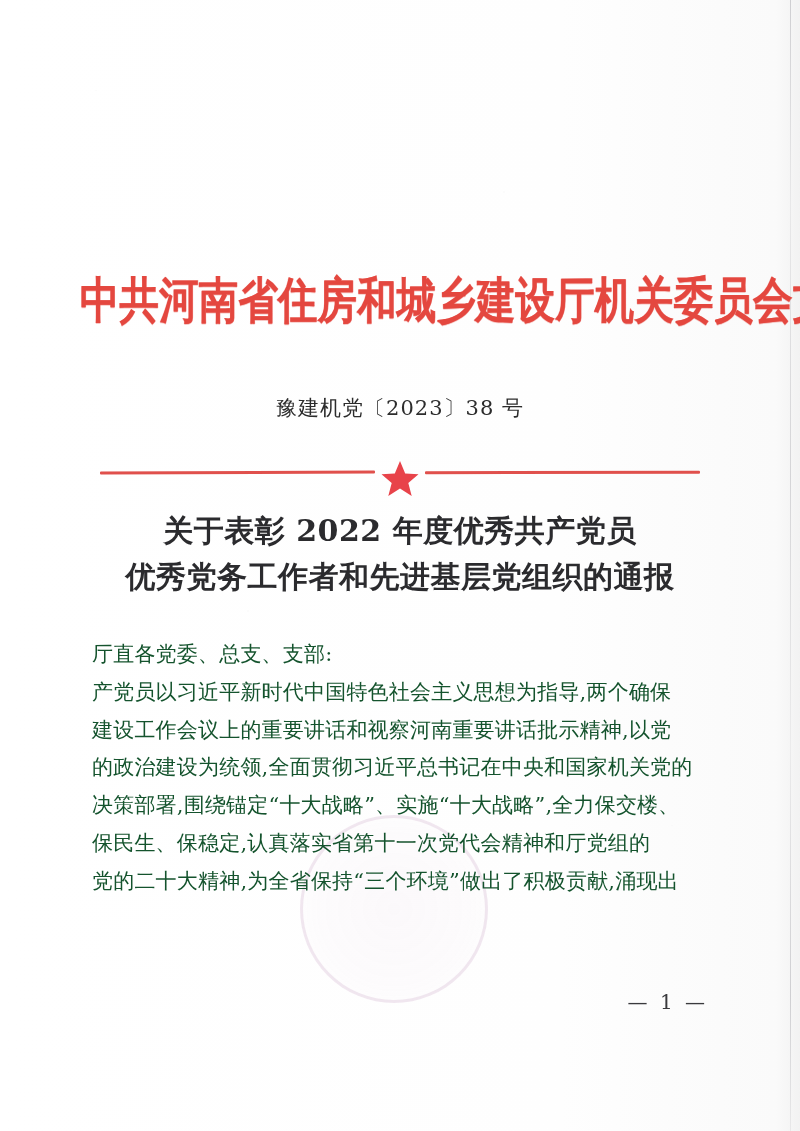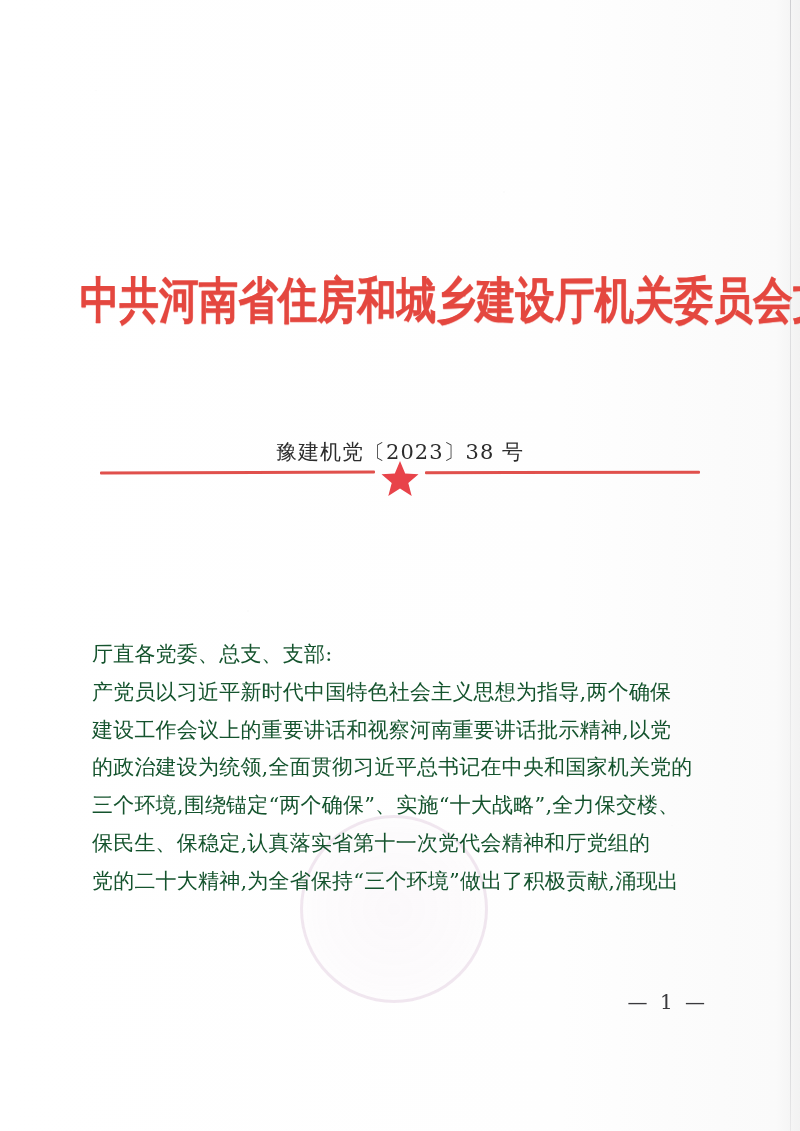--- a/index.html
+++ b/index.html
@@ -79,21 +79,20 @@
     top: 393px;
     left: 0;
     width: 800px;
     text-align: center;
     font-family: "DejaVu Serif", "Liberation Serif", serif;
     font-size: 21px;
     line-height: 30px;
     color: #2c2c2c;
     letter-spacing: 1px;
     white-space: nowrap;
-    margin-top: 44px;
   }
 
   
   .rule-row {
     position: absolute;
     top: 454px;
     left: 0;
     width: 800px;
     height: 36px;
   }
@@ -202,28 +201,32 @@
   <div class="rule-row">
     <div class="rule-line left"></div>
     <div class="rule-star">
       <svg width="42" height="42" viewBox="0 0 42 42" aria-hidden="true">
         <polygon points="21,3 26.2,15.6 39.5,16.3 29.3,25 32.7,38 21,30.6 9.3,38 12.7,25 2.5,16.3 15.8,15.6" fill="#e8434a"></polygon>
       </svg>
     </div>
     <div class="rule-line right"></div>
   </div>
 
+  <div class="doc-title">
+    <span class="tline">关于表彰 2022 年度优秀共产党员</span>
+    <span class="tline">优秀党务工作者和先进基层党组织的通报</span>
+  </div>
 
   <div class="seal-ghost"></div>
 
   <div class="body-copy">
     <span class="bline">厅直各党委、总支、支部:</span>
     <span class="bline">产党员以习近平新时代中国特色社会主义思想为指导,两个确保</span>
     <span class="bline">建设工作会议上的重要讲话和视察河南重要讲话批示精神,以党</span>
     <span class="bline">的政治建设为统领,全面贯彻习近平总书记在中央和国家机关党的</span>
-    <span class="bline">三个环境,围绕锚定“两个确保”、实施“十大战略”,全力保交楼、</span>
+    <span class="bline">决策部署,围绕锚定“十大战略”、实施“十大战略”,全力保交楼、</span>
     <span class="bline">保民生、保稳定,认真落实省第十一次党代会精神和厅党组的</span>
     <span class="bline">党的二十大精神,为全省保持“三个环境”做出了积极贡献,涌现出</span>
   </div>
 
   <div class="page-number">— 1 —</div>
 
 </div>
 
 </body></html>

